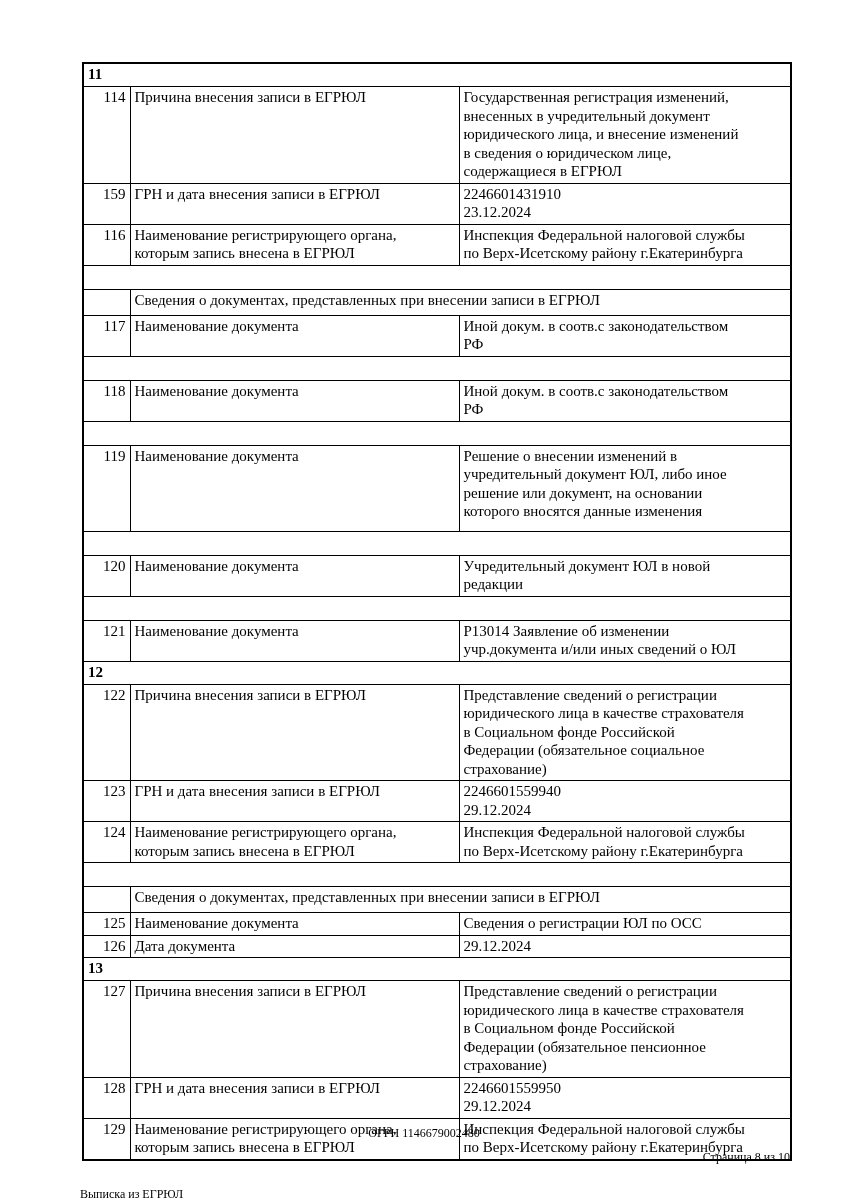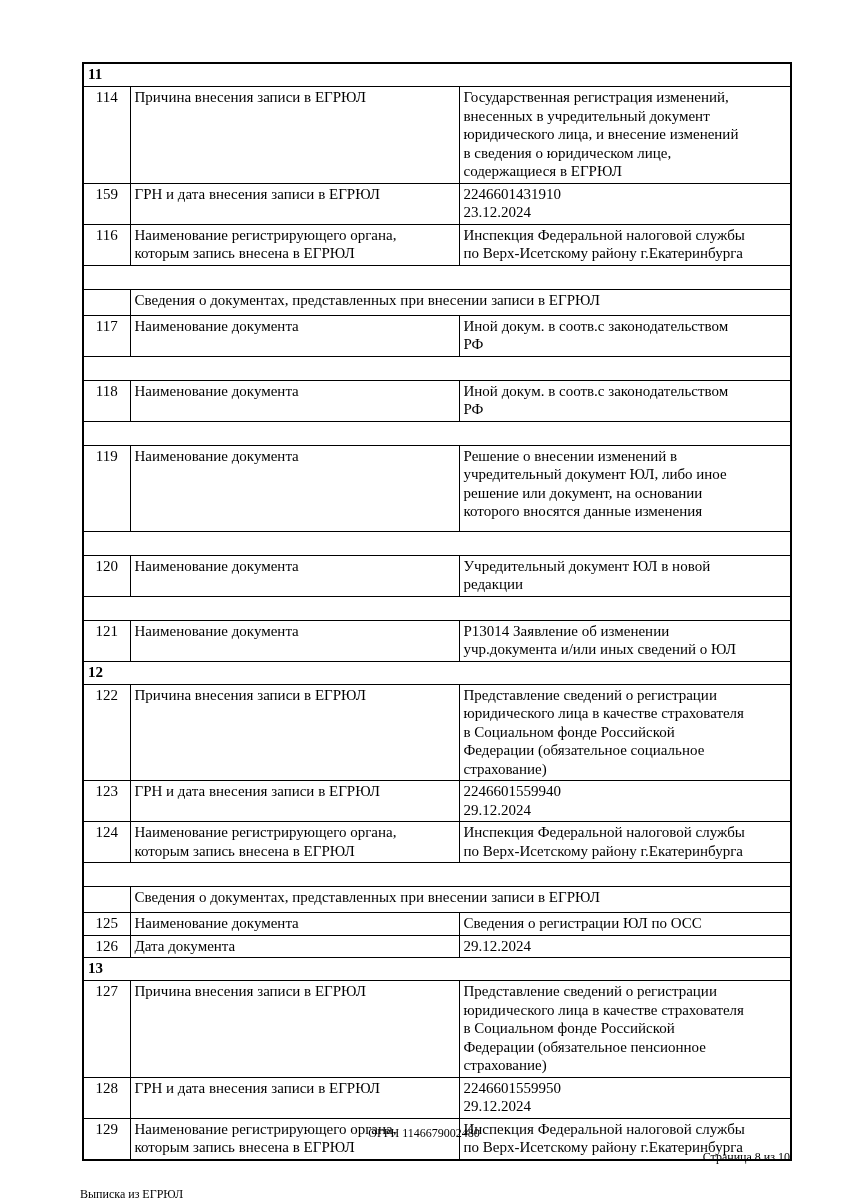--- a/index.html
+++ b/index.html
@@ -26,21 +26,21 @@
     border: 2px solid #000;
   }
   table.rec td {
     border: 1px solid #000;
     vertical-align: top;
     padding: 1px 4px 2px 4px;
     font-size: 15px;
     line-height: 18.5px;
   }
   td.num {
-    text-align: center;
+    text-align: right;
     padding-left: 1px;
     padding-right: 1px;
   }
   td.lbl, td.val {
     white-space: pre-line;
   }
   td.section {
     text-align: left;
     font-weight: bold;
     height: 19px;

